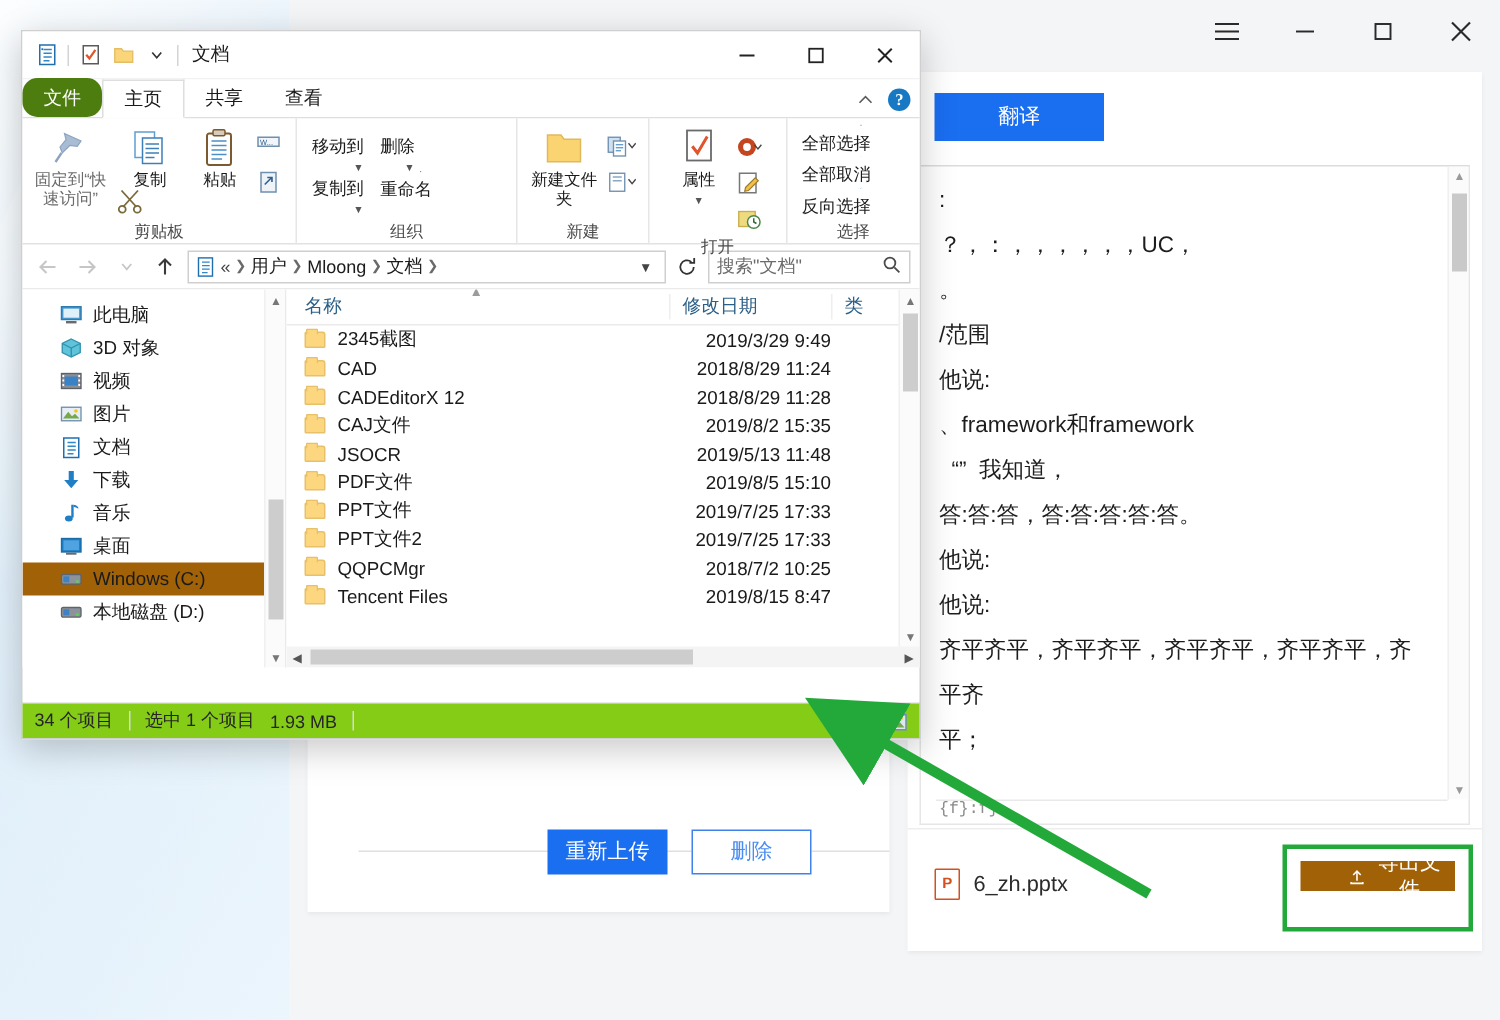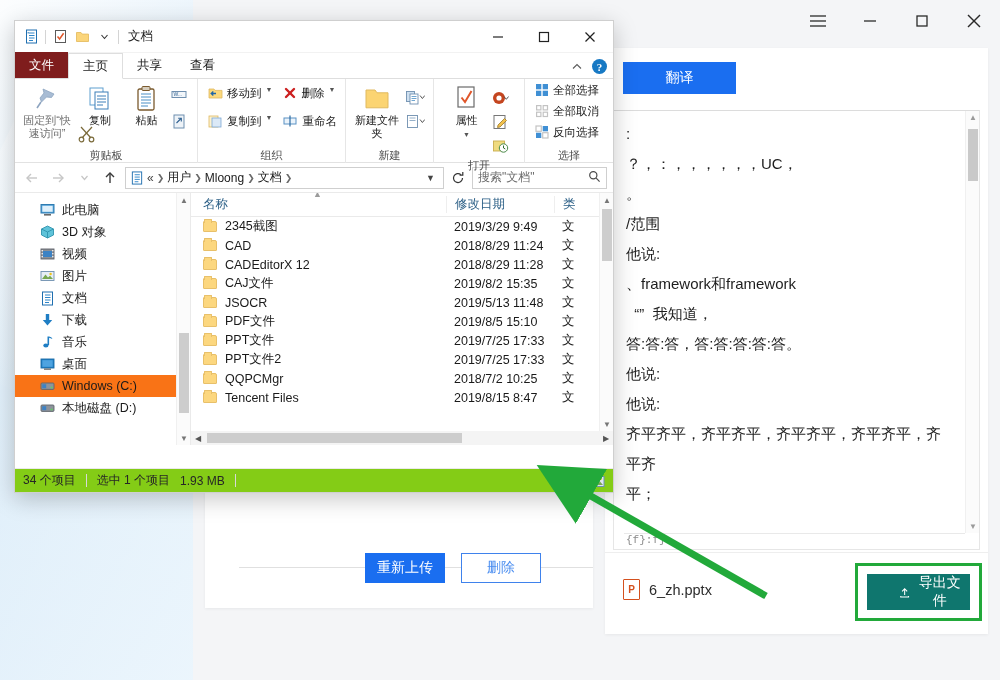--- a/index.html
+++ b/index.html
@@ -115,22 +115,22 @@
     width:17px; height:21px; border:1.6px solid #d4501e; color:#d4501e;
     font-size:10px; font-weight:bold; display:flex; align-items:center; justify-content:center;
     border-radius:1px; font-family:"Liberation Sans", sans-serif;
   }
   .file-name { font-size:14.5px; color:#2b2b2b; }
   .export-highlight {
     position:absolute; left:250px; top:10px; width:127px; height:58px;
     border:3px solid #22a93a; background:transparent;
   }
   .btn-export {
-    position:absolute; left:262px; top:21px; width:103px; height:36px;
-    background:#0f766e; color:#fff; border:none; font-size:14px; cursor:pointer;
+    position:absolute; left:262px; top:21px; width:103px; height:20px;
+    background:#a16207; color:#fff; border:none; font-size:14px; cursor:pointer;
     display:flex; align-items:center; justify-content:center; gap:5px;
     font-family:"Liberation Sans", sans-serif;
     padding-left:32px;
   }
 
   
   .explorer {
     position:absolute; left:14px; top:20px; width:600px; height:473px;
     background:#ffffff; border:1px solid #cfcfcf;
     box-shadow:0 6px 22px rgba(0,0,0,.22);
@@ -151,21 +151,21 @@
   }
 
   .ex-tabs {
     height:26px; display:flex; align-items:flex-end; position:relative;
     border-bottom:1px solid #dedede; background:#fff;
   }
   .ex-tab {
     height:26px; padding:0 14px; display:flex; align-items:center;
     font-size:12.5px; color:#1a1a1a; cursor:pointer;
   }
-  .ex-tab.file { background:#7f1d1d; color:#fff; font-weight:normal; }
+  .ex-tab.file { background:#4d7c0f; color:#fff; font-weight:normal;border-radius:10px; }
   .ex-tab.active { background:#fff; border:1px solid #dedede; border-bottom:1px solid #fff; margin-bottom:-1px; }
   .ex-tabs-right { position:absolute; right:6px; bottom:4px; display:flex; align-items:center; gap:9px; }
   .help-dot {
     width:15px; height:15px; border-radius:50%; background:#1779c4; color:#fff;
     font-size:11px; font-weight:bold; display:flex; align-items:center; justify-content:center;
     font-family:"Liberation Serif", serif;
   }
 
   .ribbon {
     height:84px; background:#ffffff; display:flex; position:relative;
@@ -174,22 +174,22 @@
   .rb-group { display:flex; flex-direction:column; position:relative; height:84px; }
   .rb-group + .rb-group { border-left:1px solid #e6e6e6; }
   .rb-items { flex:1; display:flex; align-items:flex-start; padding:4px 7px 0 7px; gap:3px; }
   .rb-label { height:16px; text-align:center; font-size:11px; color:#4a4a4a; line-height:16px; }
   .rb-big {
     width:54px; display:flex; flex-direction:column; align-items:center; gap:1px;
     font-size:11px; color:#1a1a1a; text-align:center; line-height:13px; cursor:pointer;
   }
   .rb-big .gl { height:30px; display:flex; align-items:flex-end; justify-content:center; }
   .rb-small {
-    display:flex; align-items:flex-start; gap:4px; font-size:11.5px; color:#1a1a1a;
-    height:20px; padding:0 3px; cursor:pointer; white-space:nowrap;
+    display:flex; align-items:flex-end; gap:4px; font-size:11.5px; color:#1a1a1a;
+    height:20px; padding:0 3px; cursor:pointer; white-space:nowrap;flex-direction:column;
   }
   .rb-col { display:flex; flex-direction:column; gap:2px; padding-top:4px; }
   .rb-mini { width:22px; height:22px; display:flex; align-items:center; justify-content:center; cursor:pointer; }
   .caret { font-size:7px; color:#555; }
 
   .ex-addr {
     height:30px; display:flex; align-items:center; gap:4px; padding:0 6px;
     background:#fff; border-bottom:1px solid #eaeaea;
   }
   .nav-btn { width:22px; height:22px; display:flex; align-items:center; justify-content:center; color:#555; cursor:pointer; }
@@ -207,39 +207,39 @@
   }
 
   .ex-main { display:flex; height:252px; }
   .ex-nav {
     width:176px; border-right:1px solid #eaeaea; position:relative; overflow:hidden; background:#fff;
   }
   .nav-item {
     height:22px; display:flex; align-items:center; gap:7px; padding-left:24px;
     font-size:12.5px; color:#1a1a1a; cursor:pointer;
   }
-  .nav-item.sel { background:#f97316; }
+  .nav-item.sel { background:#a16207; }
   .nav-item .ni { width:16px; height:16px; display:flex; align-items:center; justify-content:center; }
   .nav-scroll {
     position:absolute; right:0; top:0; width:14px; bottom:0; background:#fbfbfb; border-left:1px solid #f0f0f0;
   }
   .nav-scroll .a { position:absolute; left:0; width:14px; height:14px; display:flex; align-items:center; justify-content:center; font-size:8px; color:#777; }
   .nav-scroll .a.t { top:0; } .nav-scroll .a.b { bottom:0; }
   .nav-scroll .thumb { position:absolute; left:2px; top:140px; width:10px; height:80px; background:#cdcdcd; }
 
   .ex-list { flex:1; position:relative; overflow:hidden; background:#fff; }
   .lst-head {
     height:24px; display:flex; align-items:center; border-bottom:1px solid #eaeaea;
     font-size:12.5px; color:#2b5f86; position:relative;
   }
   .lst-head .col-name { width:255px; padding-left:12px; }
   .lst-head .col-date { width:108px; padding-left:8px; border-left:1px solid #eee; }
   .lst-head .col-type { flex:1; padding-left:8px; border-left:1px solid #eee; overflow:hidden; }
   .lst-head .sortmark { position:absolute; left:122px; top:-4px; font-size:9px; color:#9b9b9b; }
-  .lst-row { height:19px; display:flex; align-items:center; font-size:12.5px; color:#1a1a1a; }
+  .lst-row { height:19px; display:flex; align-items:center; font-size:12.5px; color:#1a1a1a;text-align:right; }
   .lst-row .col-name { width:255px; padding-left:12px; display:flex; align-items:center; gap:8px; }
   .lst-row .col-date { width:108px; padding-left:8px; color:#1a1a1a; }
   .lst-row .col-type { flex:1; padding-left:8px; color:#1a1a1a; overflow:hidden; }
   .folder-ico {
     width:14px; height:11px; background:#fcd77f; border:1px solid #e8c06a;
     border-radius:1px 2px 1px 1px; position:relative; flex:none;
   }
   .folder-ico::before {
     content:""; position:absolute; left:0; top:-3px; width:6px; height:3px;
     background:#fcd77f; border:1px solid #e8c06a; border-bottom:none; border-radius:1px 1px 0 0;

